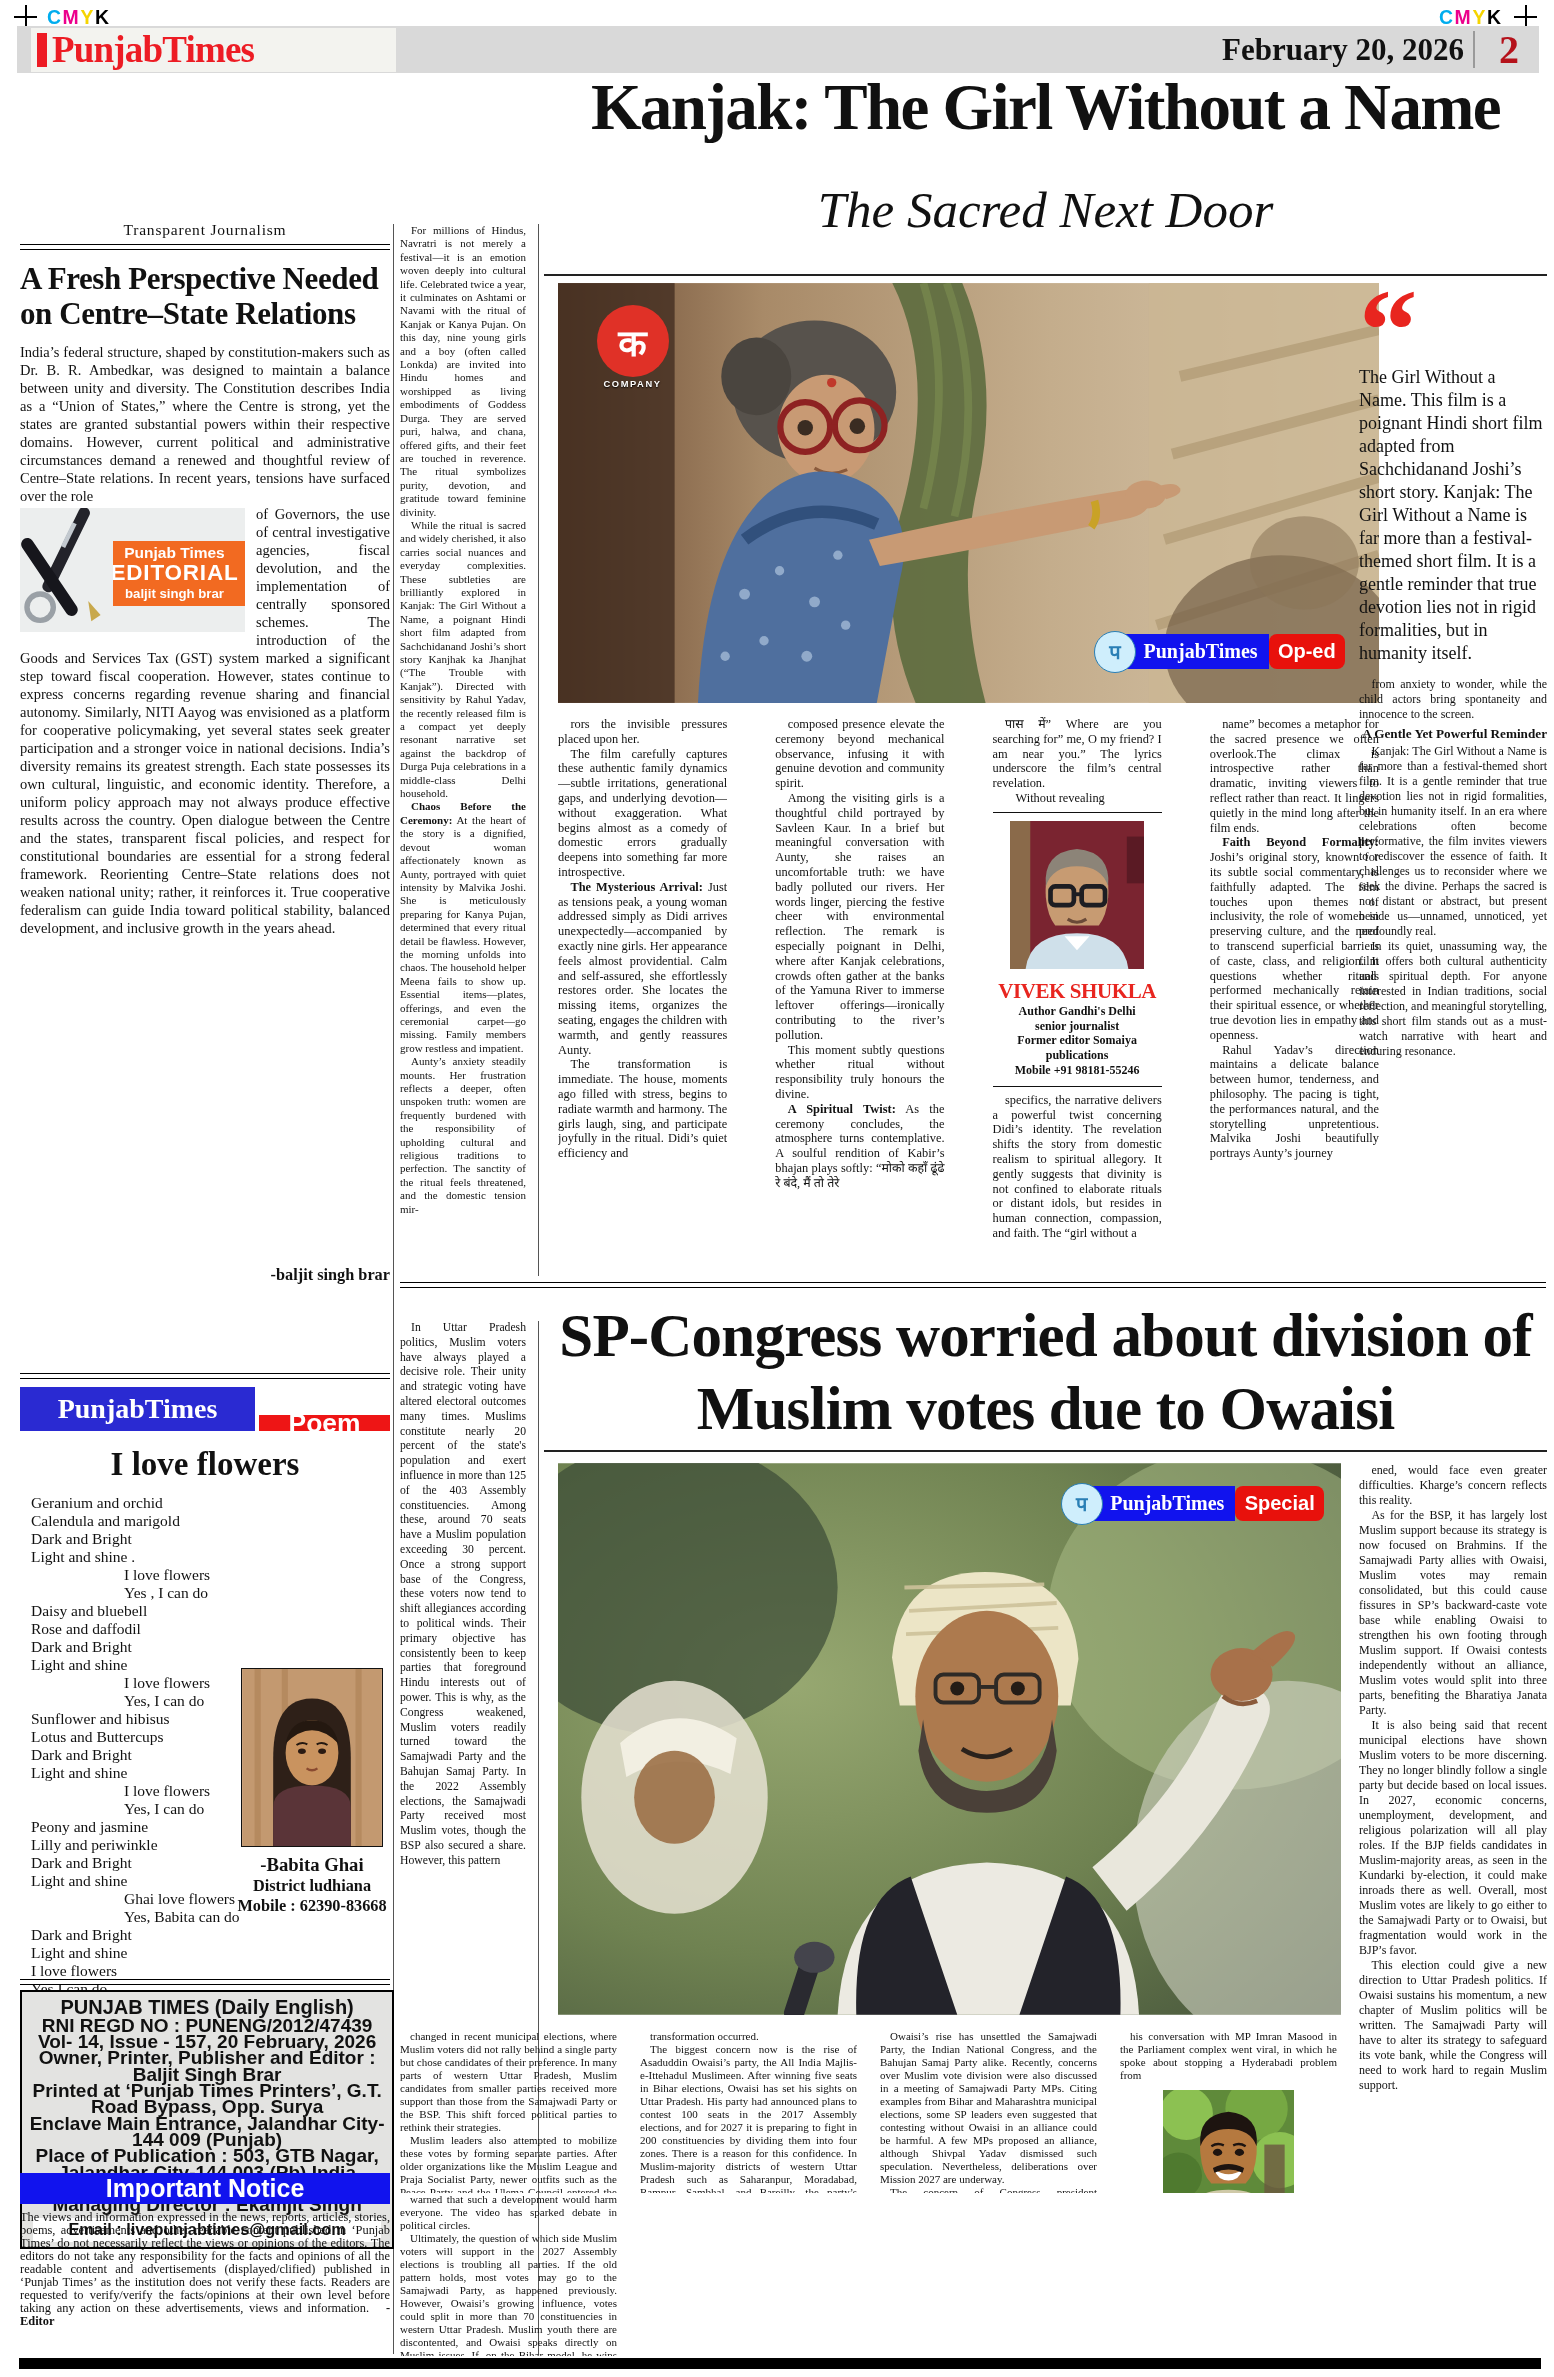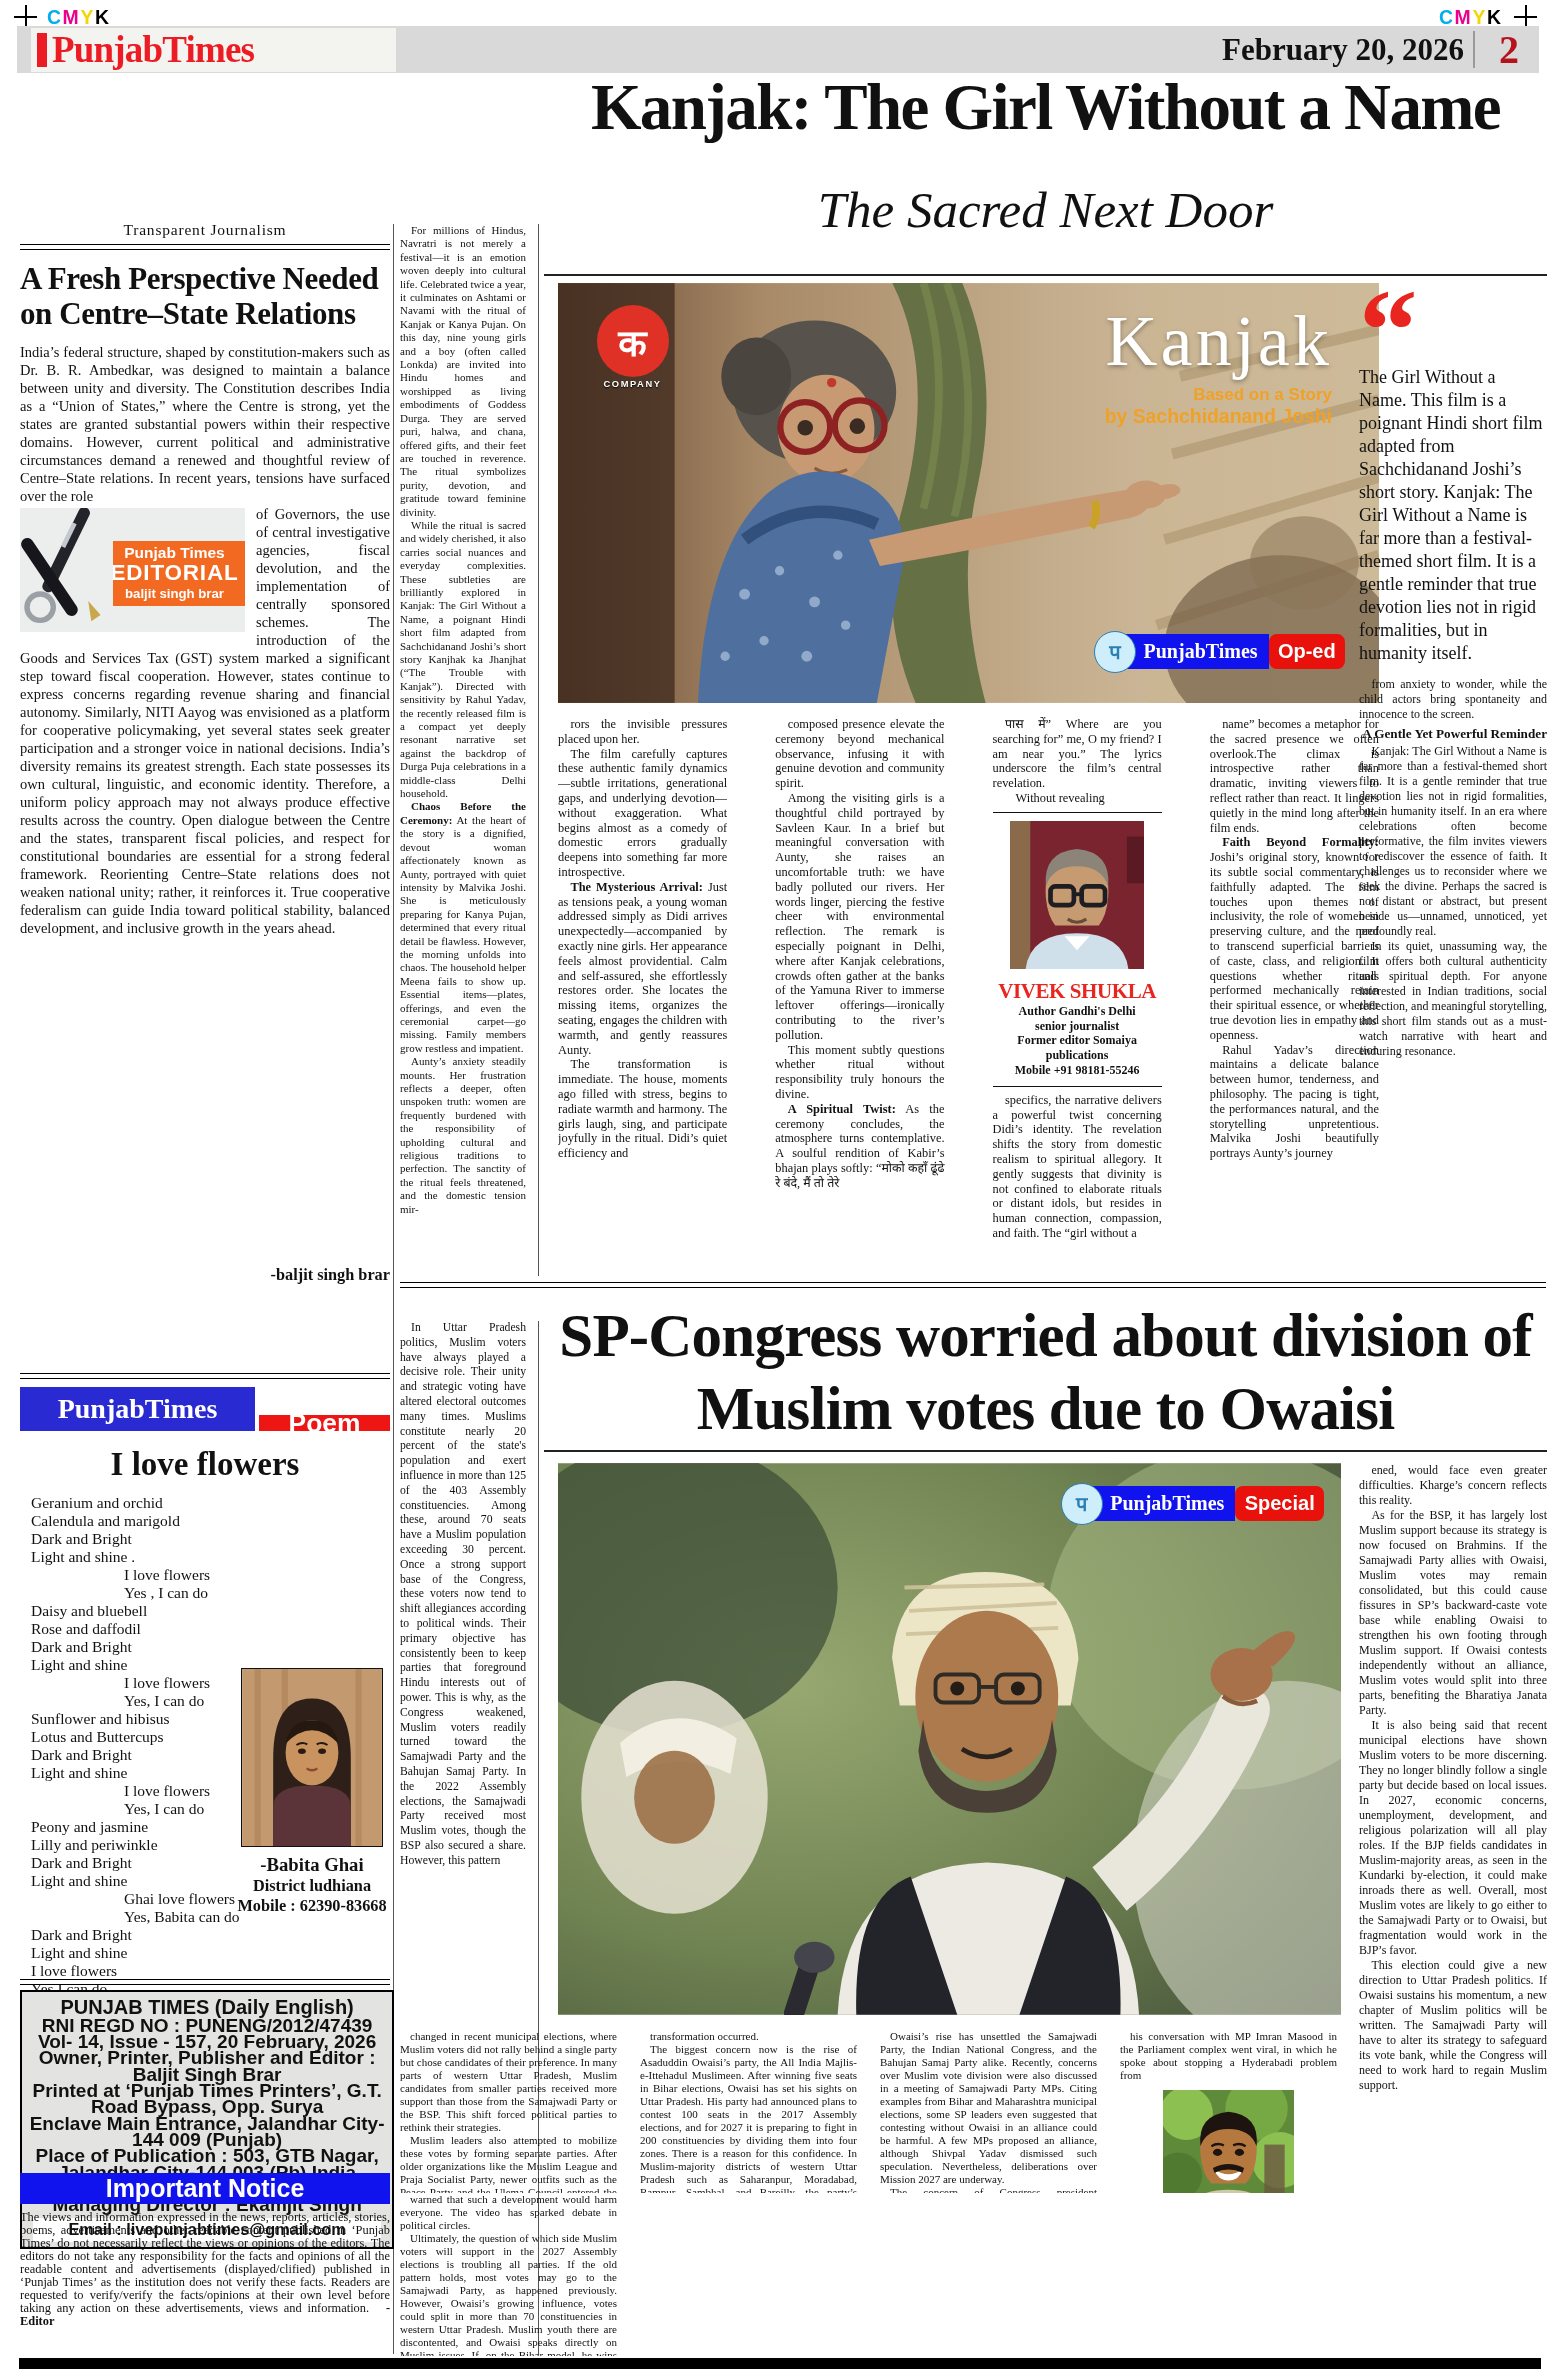--- a/index.html
+++ b/index.html
@@ -318,25 +318,20 @@
 
     <ellipse cx="930" cy="470" rx="150" ry="120" fill="#6e5a43" opacity="0.65"></ellipse>
     <ellipse cx="960" cy="360" rx="70" ry="60" fill="#8a7458" opacity="0.55"></ellipse>
   </svg>
 
   <div class="k-logo">
     <div class="circ">क</div>
     <div class="cap">COMPANY</div>
   </div>
 
-  <div class="k-title-ov">
-    <div class="t">Kanjak</div>
-    <div class="s1">Based on a Story</div>
-    <div class="s2">by Sachchidanand Joshi</div>
-  </div>
 
   <div class="pt-badge" style="right:34px;bottom:33px;">
     <div class="circ">प</div>
     <div class="blue">PunjabTimes</div>
     <div class="red">Op-ed</div>
   </div>
 </div>
 
 <div class="k-quote">
   <div class="q-icon">“</div>

